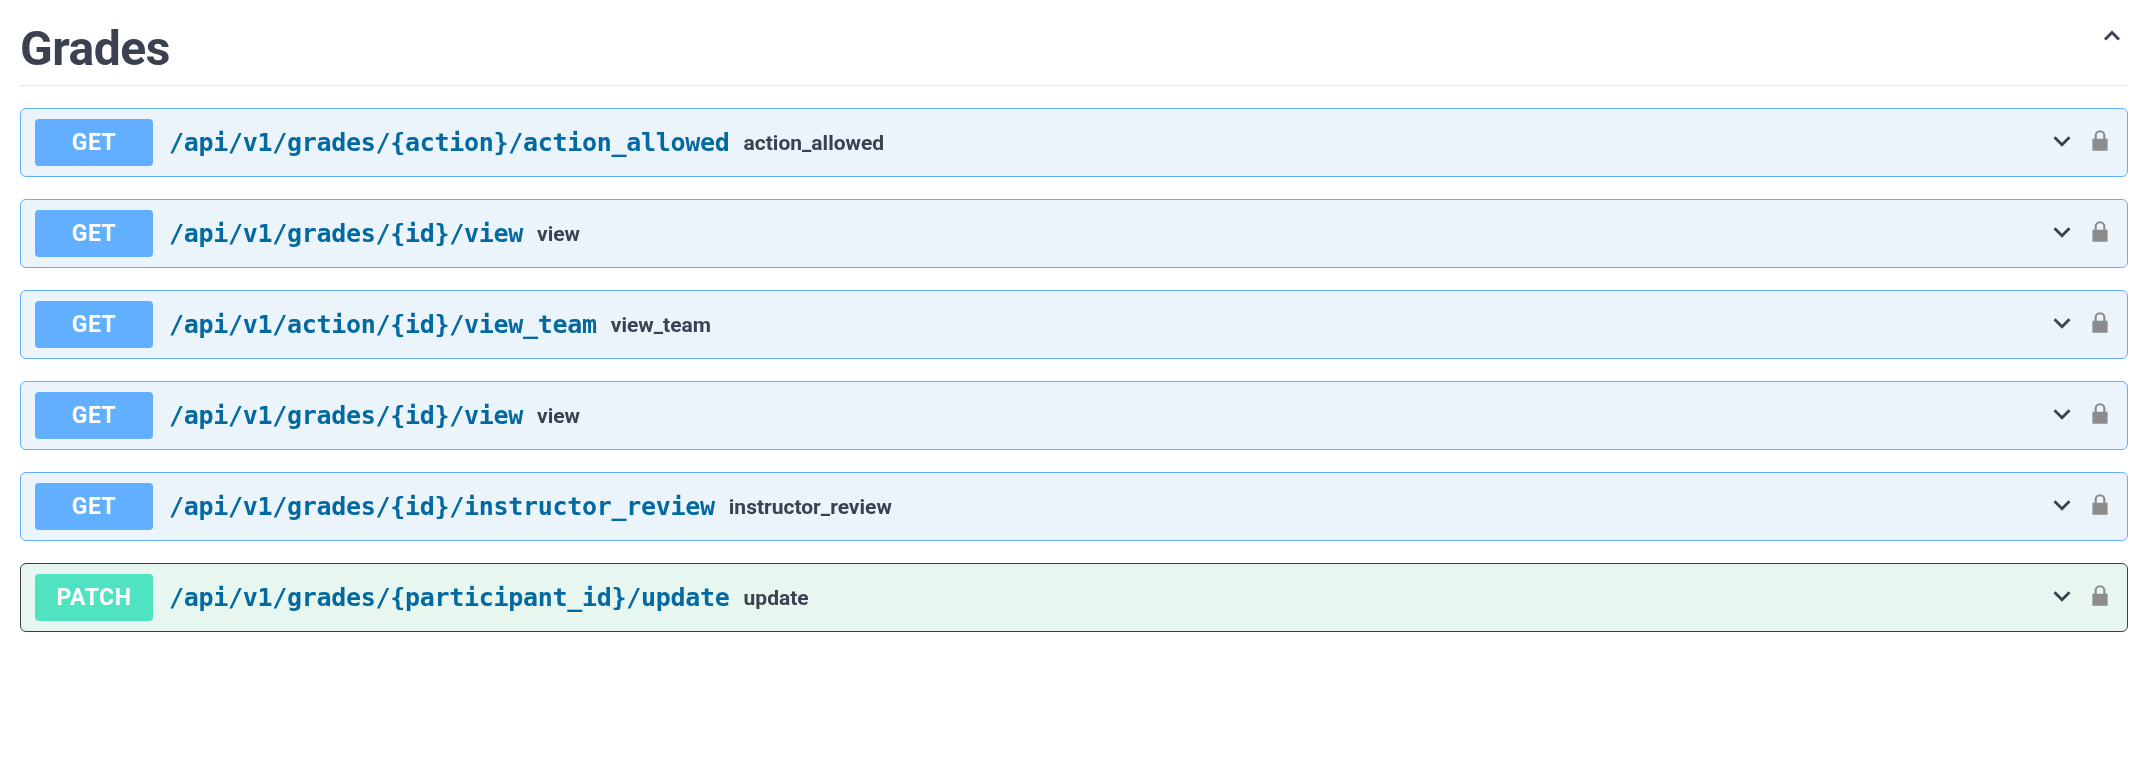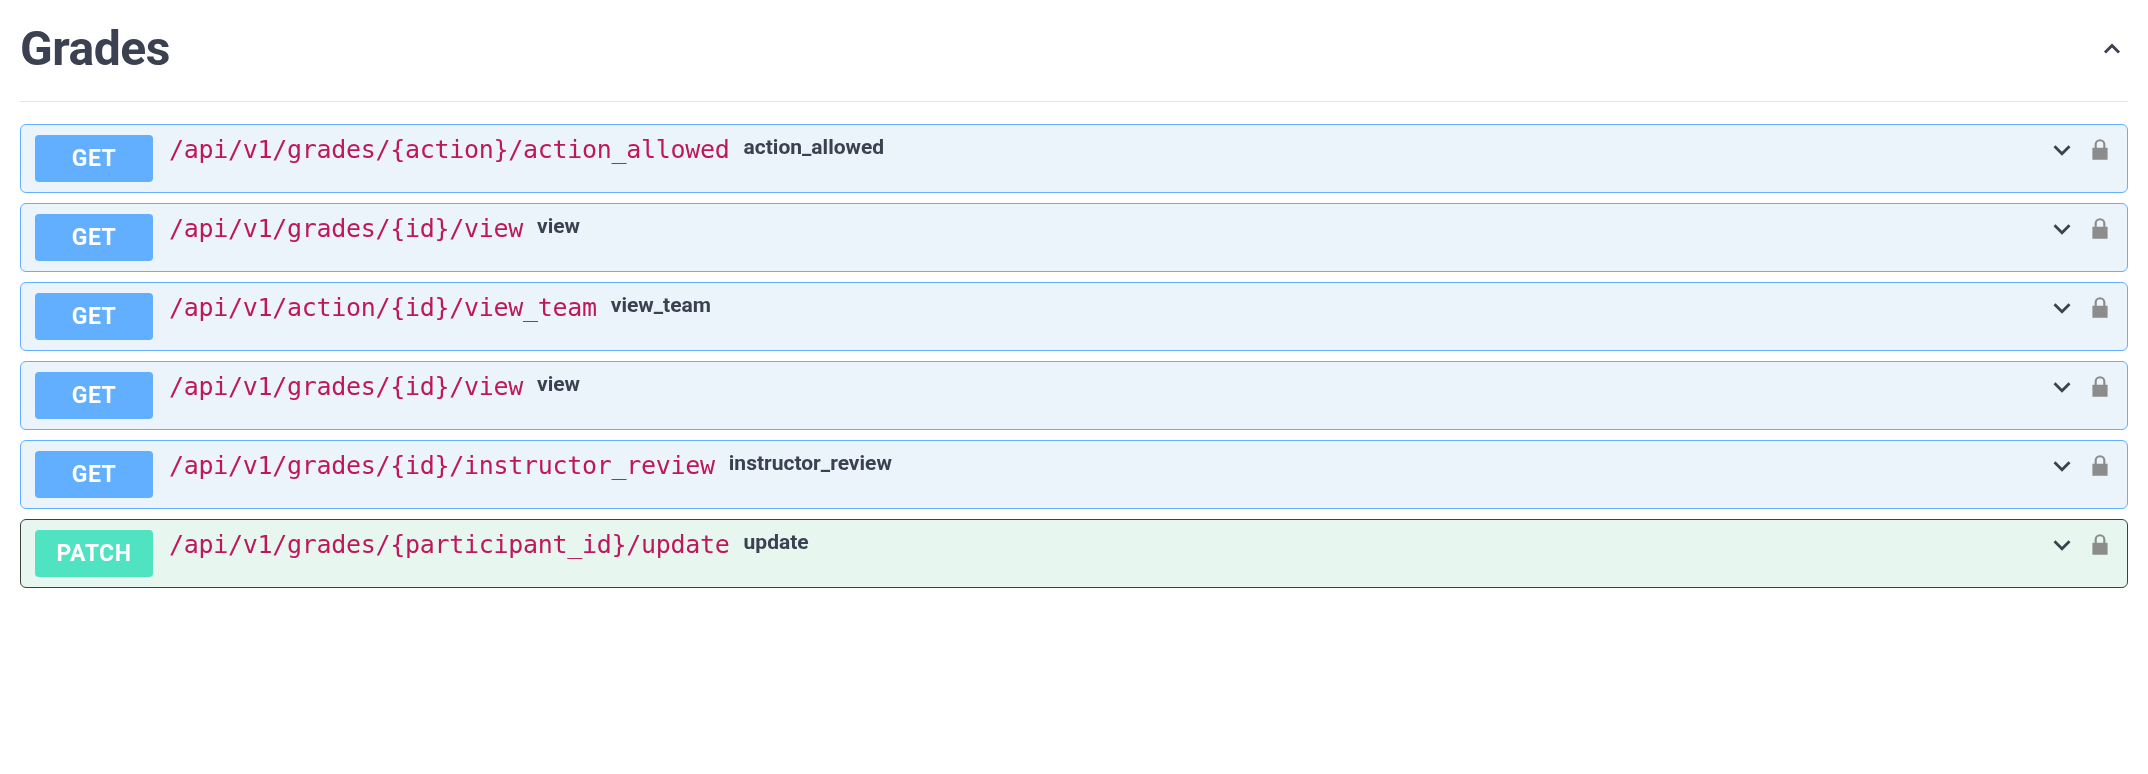--- a/index.html
+++ b/index.html
@@ -8,23 +8,22 @@
       box-sizing: border-box;
     }
     body {
       font-family: -apple-system, BlinkMacSystemFont, "Segoe UI", Roboto, Helvetica, Arial, sans-serif;
       background: #fff;
       padding: 20px;
       width: 2148px;
     }
     .section-header {
       display: flex;
-      align-items: center;
       justify-content: space-between;
-      padding-bottom: 24px;
+      padding-bottom: 8px;
       border-bottom: 1px solid rgba(0,0,0,0.1);
       margin-bottom: 22px;
       cursor: pointer;
     }
     .section-title {
       font-size: 48px;
       font-weight: 700;
       color: #3b4151;
       letter-spacing: -0.5px;
     }
@@ -37,23 +36,23 @@
     }
     .section-chevron svg {
       width: 28px;
       height: 28px;
       stroke: #3b4151;
       stroke-width: 2.5;
       fill: none;
     }
     .op-block {
       border-radius: 6px;
-      margin-bottom: 10px;
+      margin-bottom: 22px;
       display: flex;
-      align-items: flex-start;
+      align-items: center;
       padding: 10px 14px;
       cursor: pointer;
     }
     .op-get {
       background: #ebf3fb;
       border: 1px solid #61affe;
     }
     .op-patch {
       background: #e8f6f0;
       border: 1px solid #404040;
@@ -67,22 +66,22 @@
       padding: 10px 0;
       font-size: 23px;
       letter-spacing: 0.5px;
       margin-right: 16px;
     }
     .badge-get { background: #61affe; }
     .badge-patch { background: #50e3c2; }
     .op-path {
       font-family: ui-monospace, SFMono-Regular, "SF Mono", Menlo, Monaco, Consolas, monospace;
       font-size: 25px;
-      font-weight: 400;
-      color: #be185d;
+      font-weight: 700;
+      color: #0369a1;
       letter-spacing: -0.3px;
     }
     .op-desc {
       font-family: -apple-system, BlinkMacSystemFont, "Segoe UI", Roboto, sans-serif;
       font-size: 21px;
       color: #3b4151;
       font-weight: 700;
       margin-left: 14px;
     }
     .op-right {

